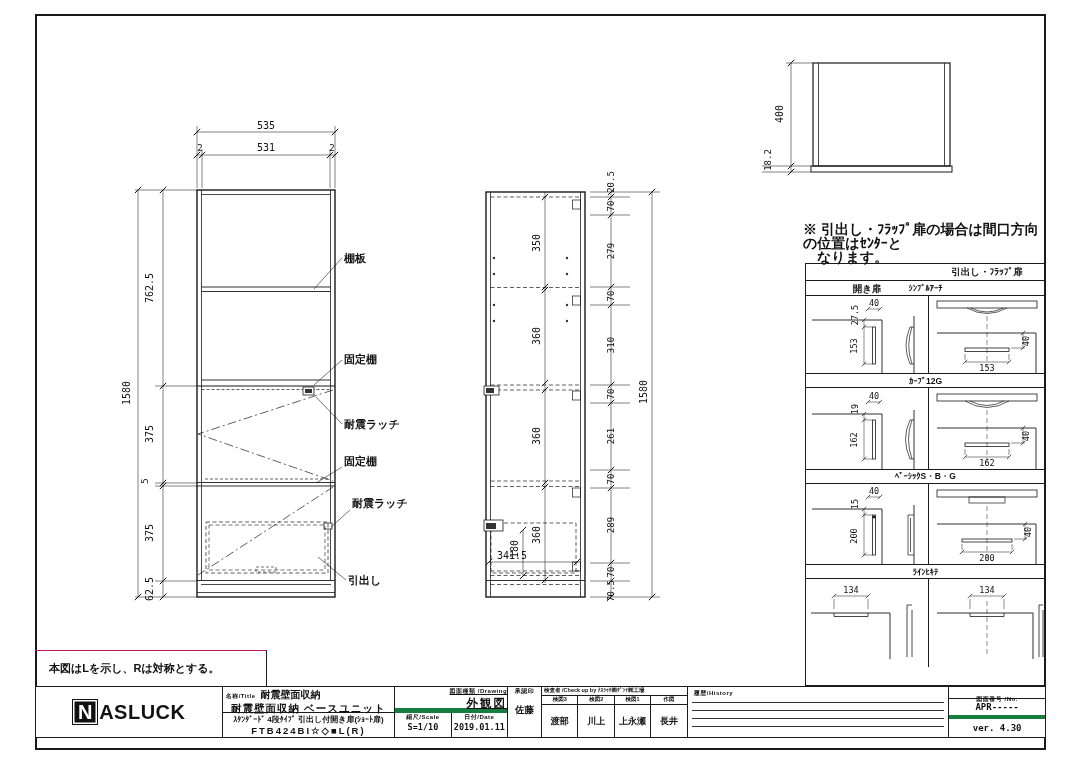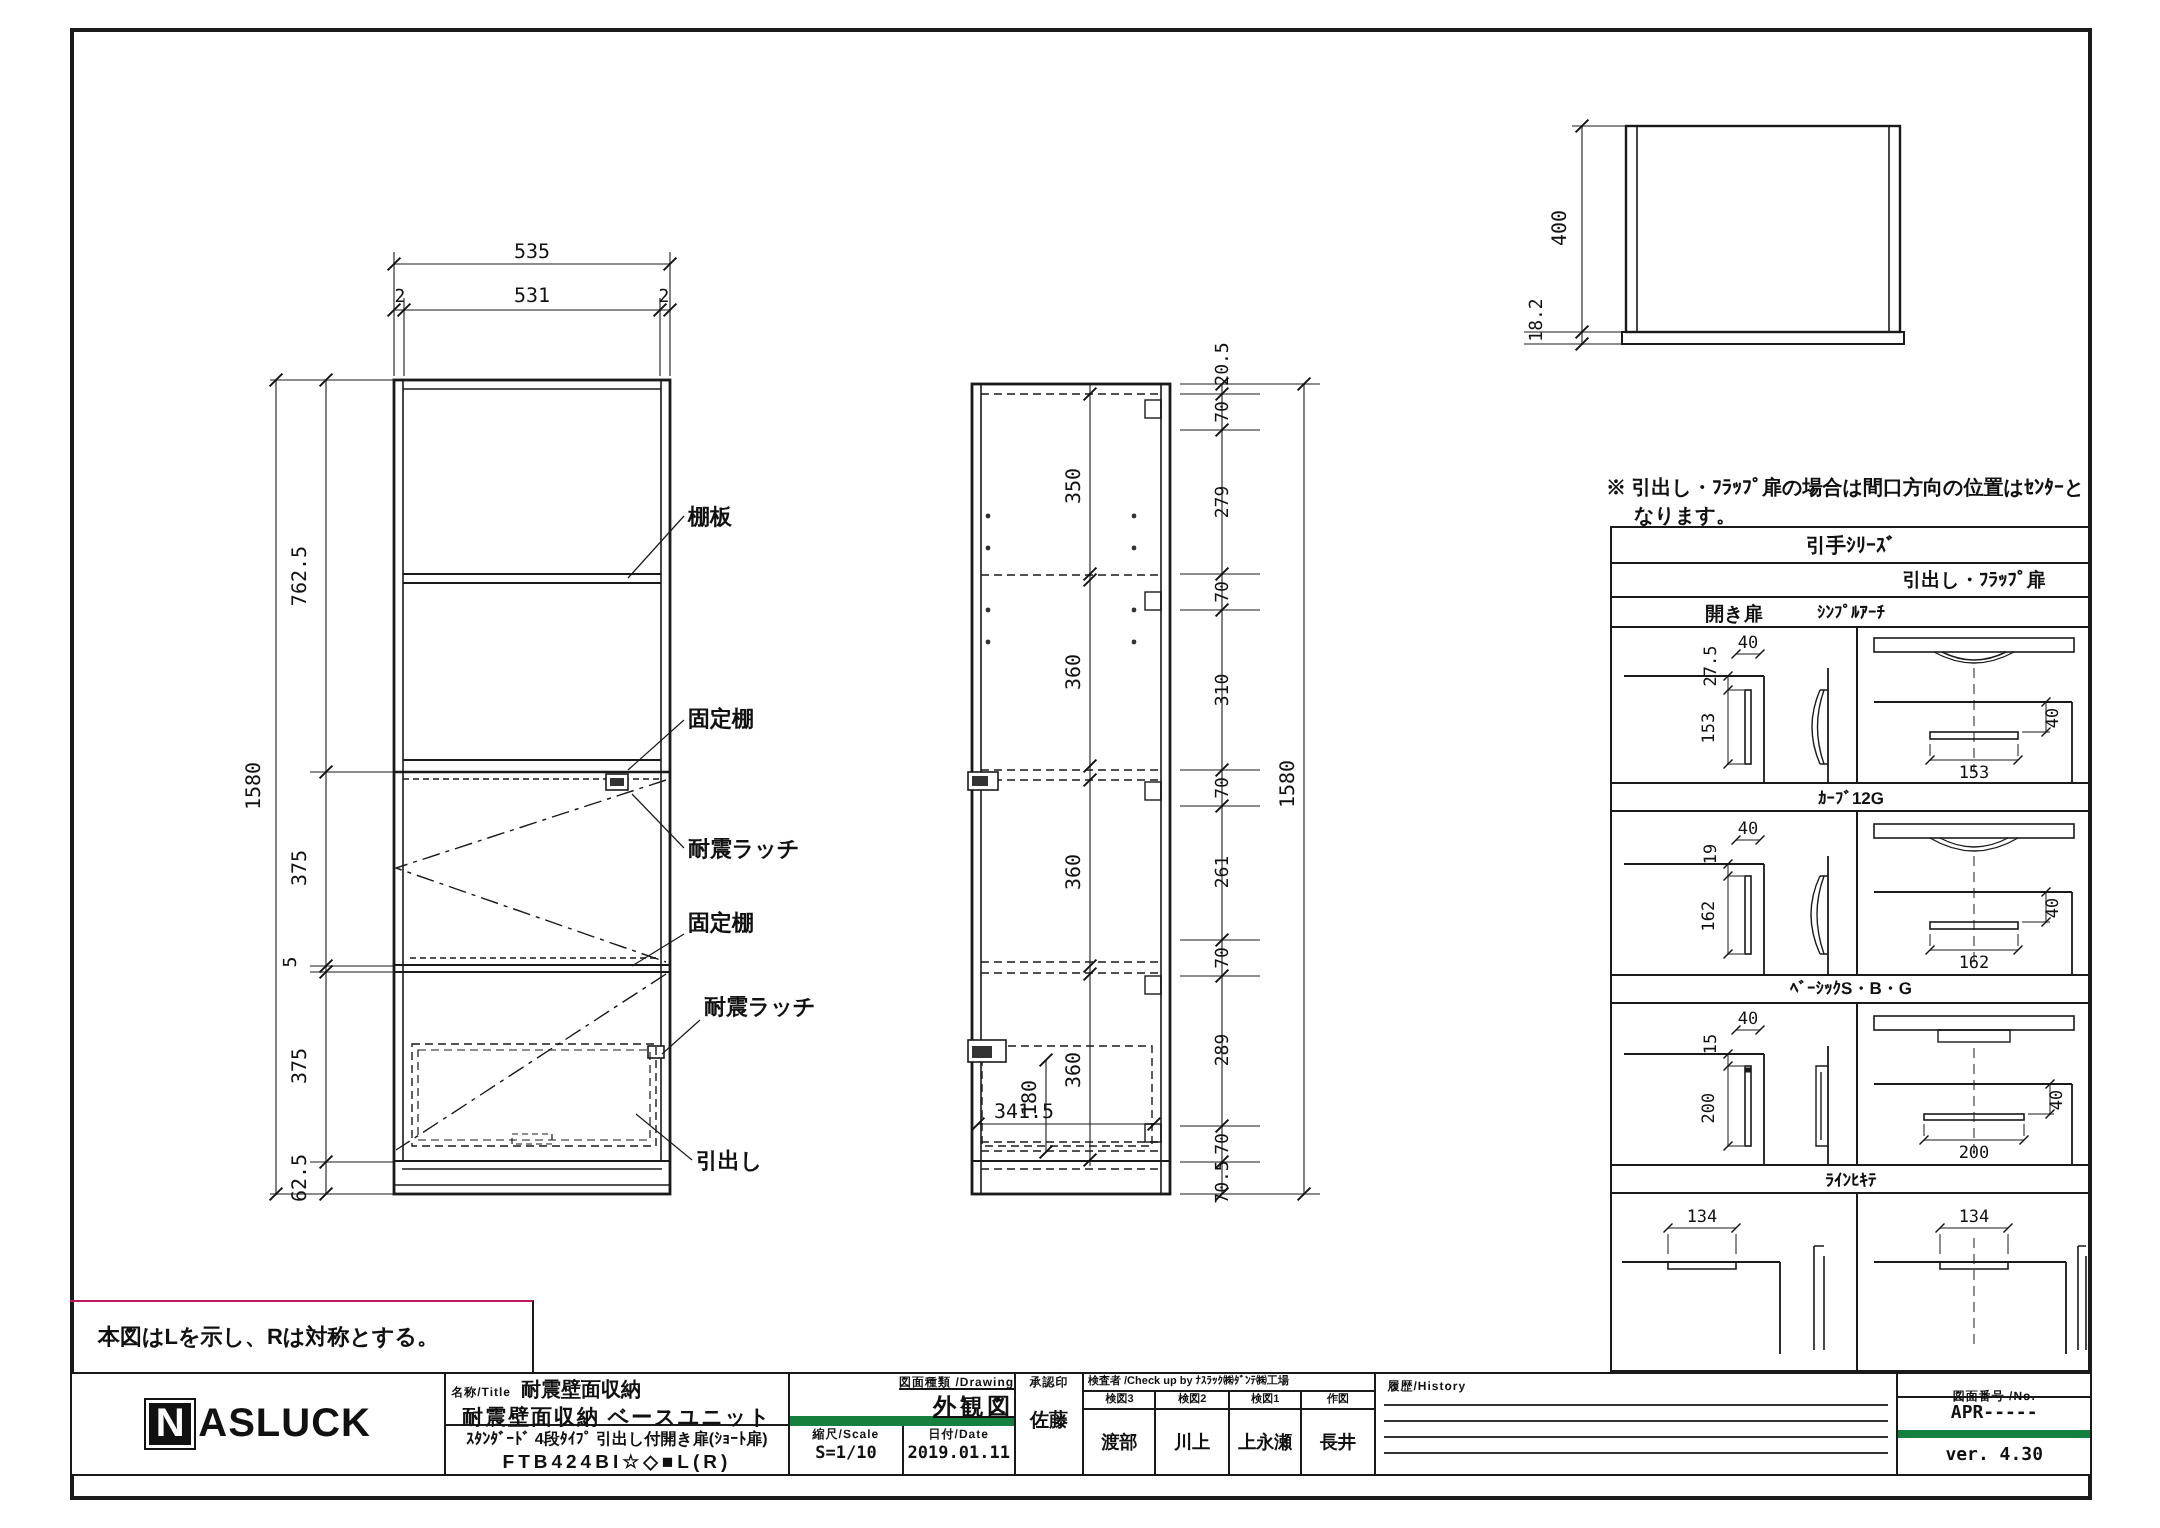--- a/index.html
+++ b/index.html
@@ -5,21 +5,21 @@
   html,body{margin:0;padding:0;}
   body{width:1080px;height:764px;background:#fff;position:relative;overflow:hidden;
        font-family:"Liberation Sans", sans-serif;color:#111;}
   .frame{position:absolute;left:35px;top:14px;width:1011px;height:736px;
          border:2px solid #1a1a1a;box-sizing:border-box;}
   svg.draw{position:absolute;left:0;top:0;}
   svg .dim{font-family:"DejaVu Sans Mono", monospace;font-size:10px;fill:#111;}
   svg .dims{font-family:"DejaVu Sans Mono", monospace;font-size:9px;fill:#111;}
   svg .jp{font-family:"Liberation Sans", sans-serif;font-size:11px;font-weight:bold;fill:#111;}
   
-  .hnote{position:absolute;left:803px;top:222px;width:250px;font-size:10px;font-weight:bold;line-height:14px;margin-top:16px;}
+  .hnote{position:absolute;left:803px;top:222px;width:250px;font-size:14px;font-weight:bold;line-height:14px;}
   .hnote .l2{padding-left:14px;display:block;}
   
   .ht{position:absolute;left:805px;top:263px;width:241px;height:423px;
       border:1px solid #1a1a1a;box-sizing:border-box;display:flex;flex-direction:column;}
   .ht-title{height:18px;border-bottom:1px solid #1a1a1a;font-size:10px;font-weight:bold;
             display:flex;align-items:center;justify-content:center;box-sizing:border-box;}
   .ht-cols{height:17px;border-bottom:1px solid #1a1a1a;display:flex;font-size:9.5px;font-weight:bold;box-sizing:border-box;}
   .ht-cols>div{display:flex;align-items:center;justify-content:center;box-sizing:border-box;}
   .ht-cl{width:123px;border-right:1px solid #1a1a1a;margin-top:25px;}
   .ht-cr{flex:1;}
@@ -315,21 +315,20 @@
     <text class="dims" x="771" y="160" text-anchor="middle" transform="rotate(-90 771 160)">18.2</text>
   </g>
 </svg>
 
 <div class="hnote">
   <span>※ 引出し・ﾌﾗｯﾌﾟ扉の場合は間口方向の位置はｾﾝﾀｰと</span>
   <span class="l2">なります。</span>
 </div>
 
 <div class="ht">
-  <div class="ht-title">引手ｼﾘｰｽﾞ</div>
   <div class="ht-cols">
     <div class="ht-cl">開き扉</div>
     <div class="ht-cr">引出し・ﾌﾗｯﾌﾟ扉</div>
   </div>
 
   <div class="ht-sec-name" style="height:15px">ｼﾝﾌﾟﾙｱｰﾁ</div>
   <div class="ht-sec-body" style="height:78px">
     <div class="ht-bl"><svg width="122" height="78" viewBox="0 0 122 78">
       <g stroke="#1a1a1a" fill="none">
         <path d="M6,24 H76 M76,24 V77" stroke-width=".9"></path>

